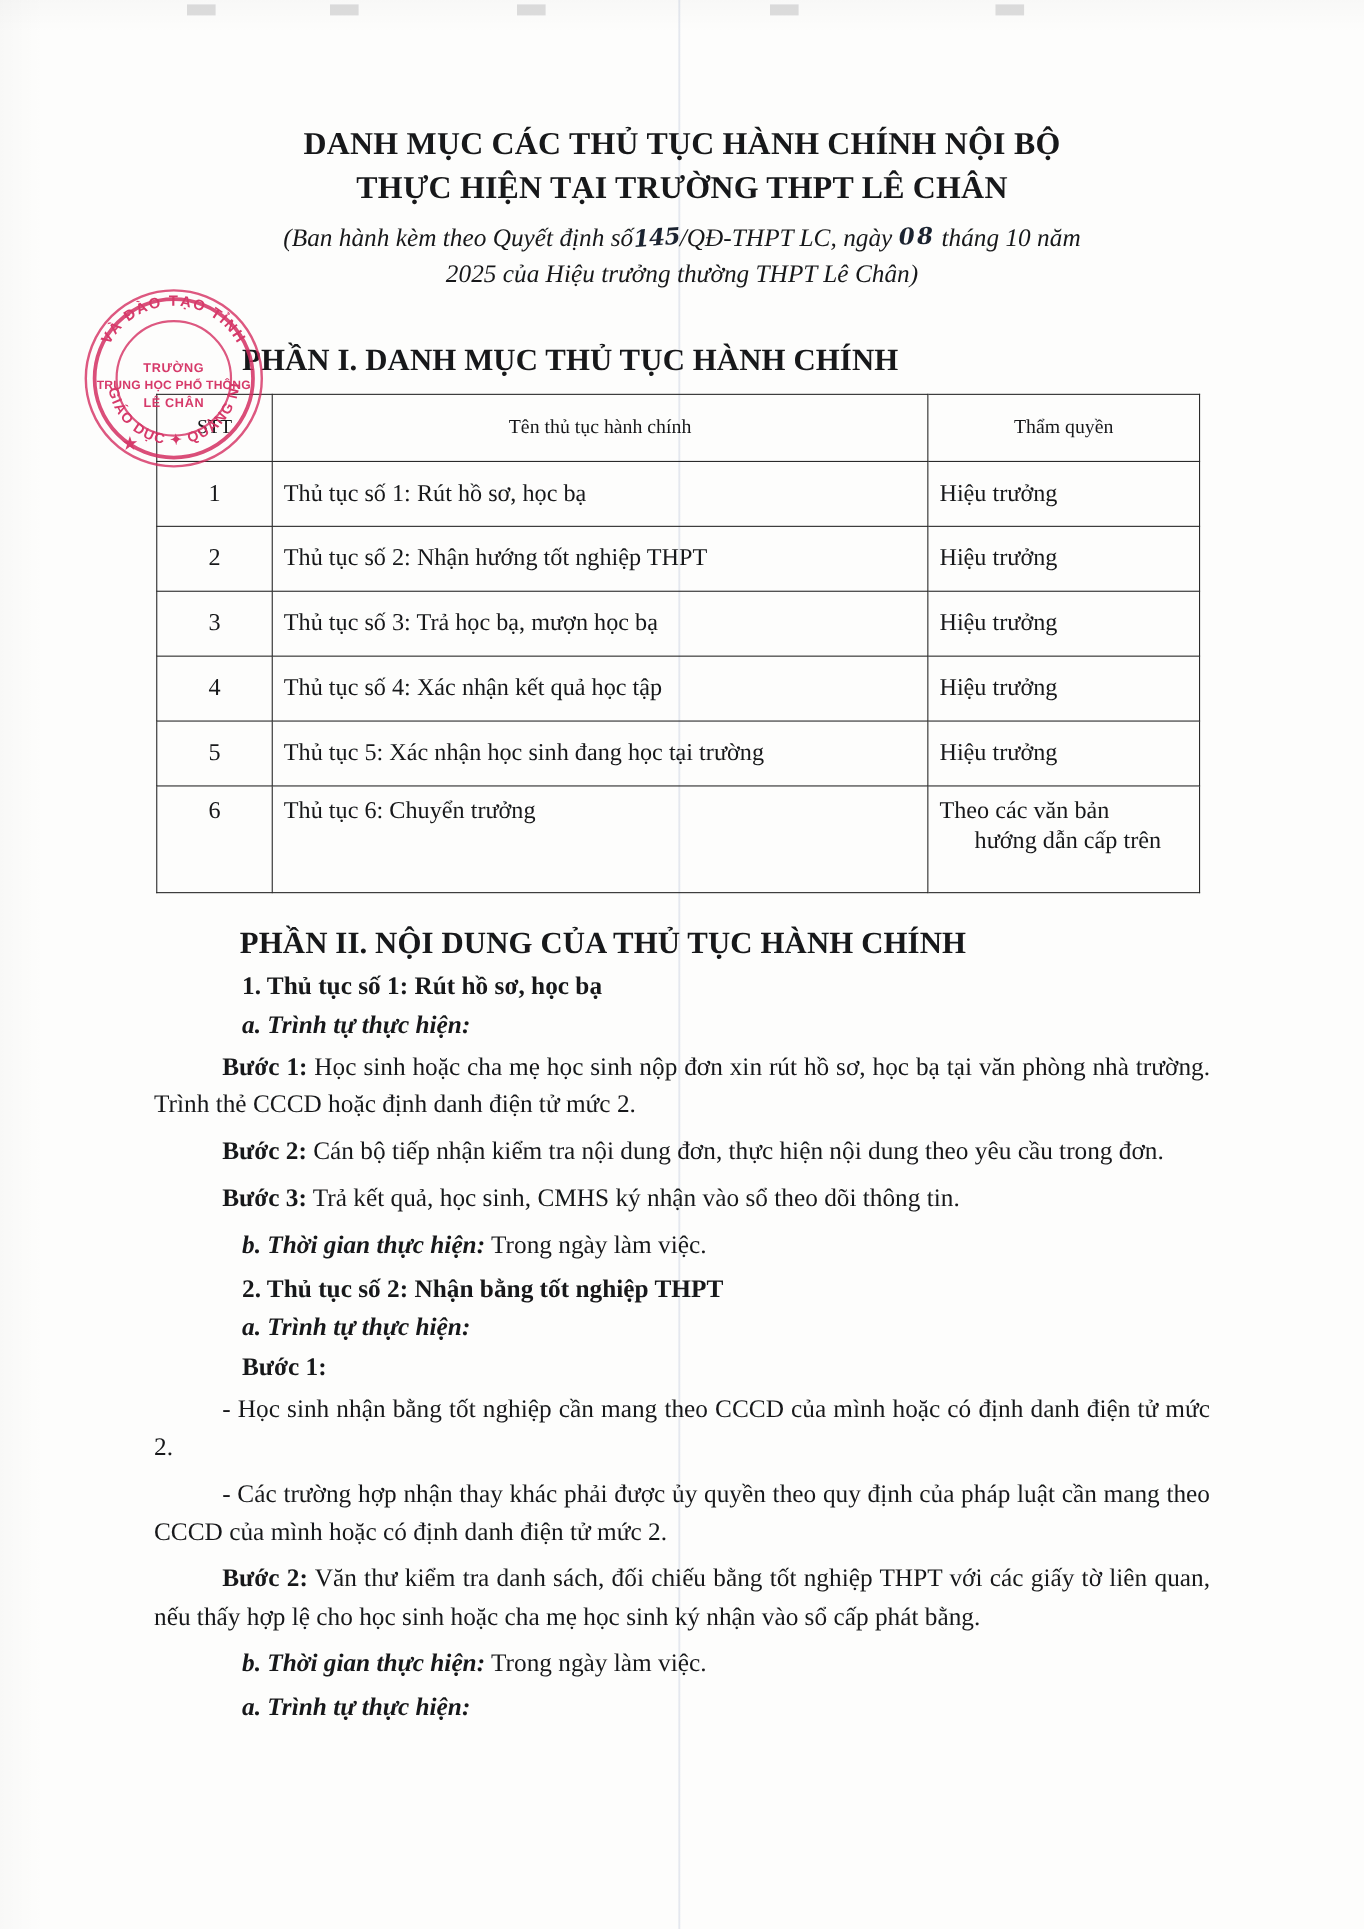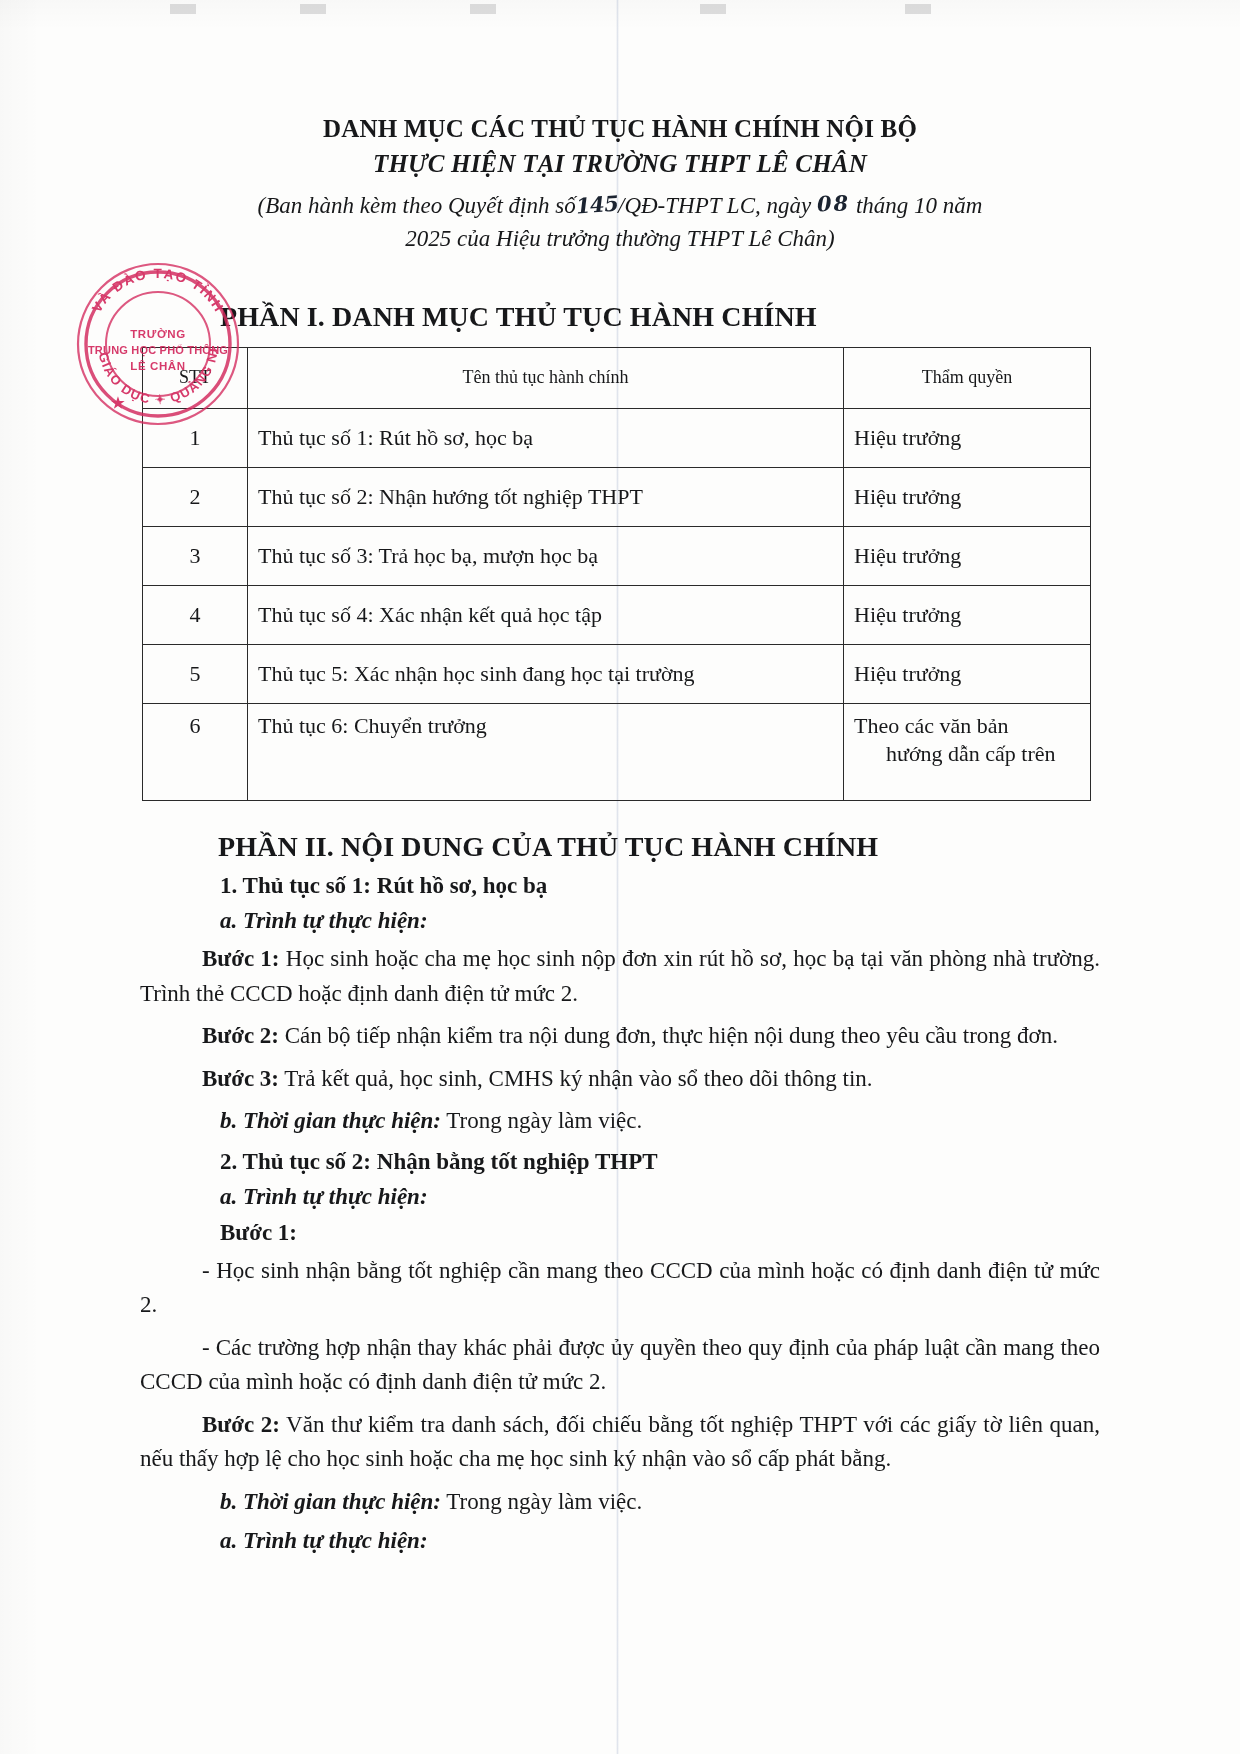--- a/index.html
+++ b/index.html
@@ -49,27 +49,27 @@
   .content {
     position: absolute;
     left: 0; right: 0; top: 0;
     padding: 0 140px;
   }
 
   
   .doc-title {
     text-align: center;
     font-weight: bold;
-    font-size: 25px;
+    font-size: 29px;
     letter-spacing: 0.2px;
     line-height: 1.32;
     margin: 0;
   }
   .title-line1 { margin-top: 112px; }
-  .title-line2 { margin-top: 2px; font-style: italic; }
+  .title-line2 { margin-top: 2px; }
 
   .doc-subtitle {
     text-align: center;
     font-style: italic;
     font-size: 23px;
     line-height: 1.42;
     margin-top: 10px;
   }
   .hand {
     font-family: "DejaVu Serif", serif;

